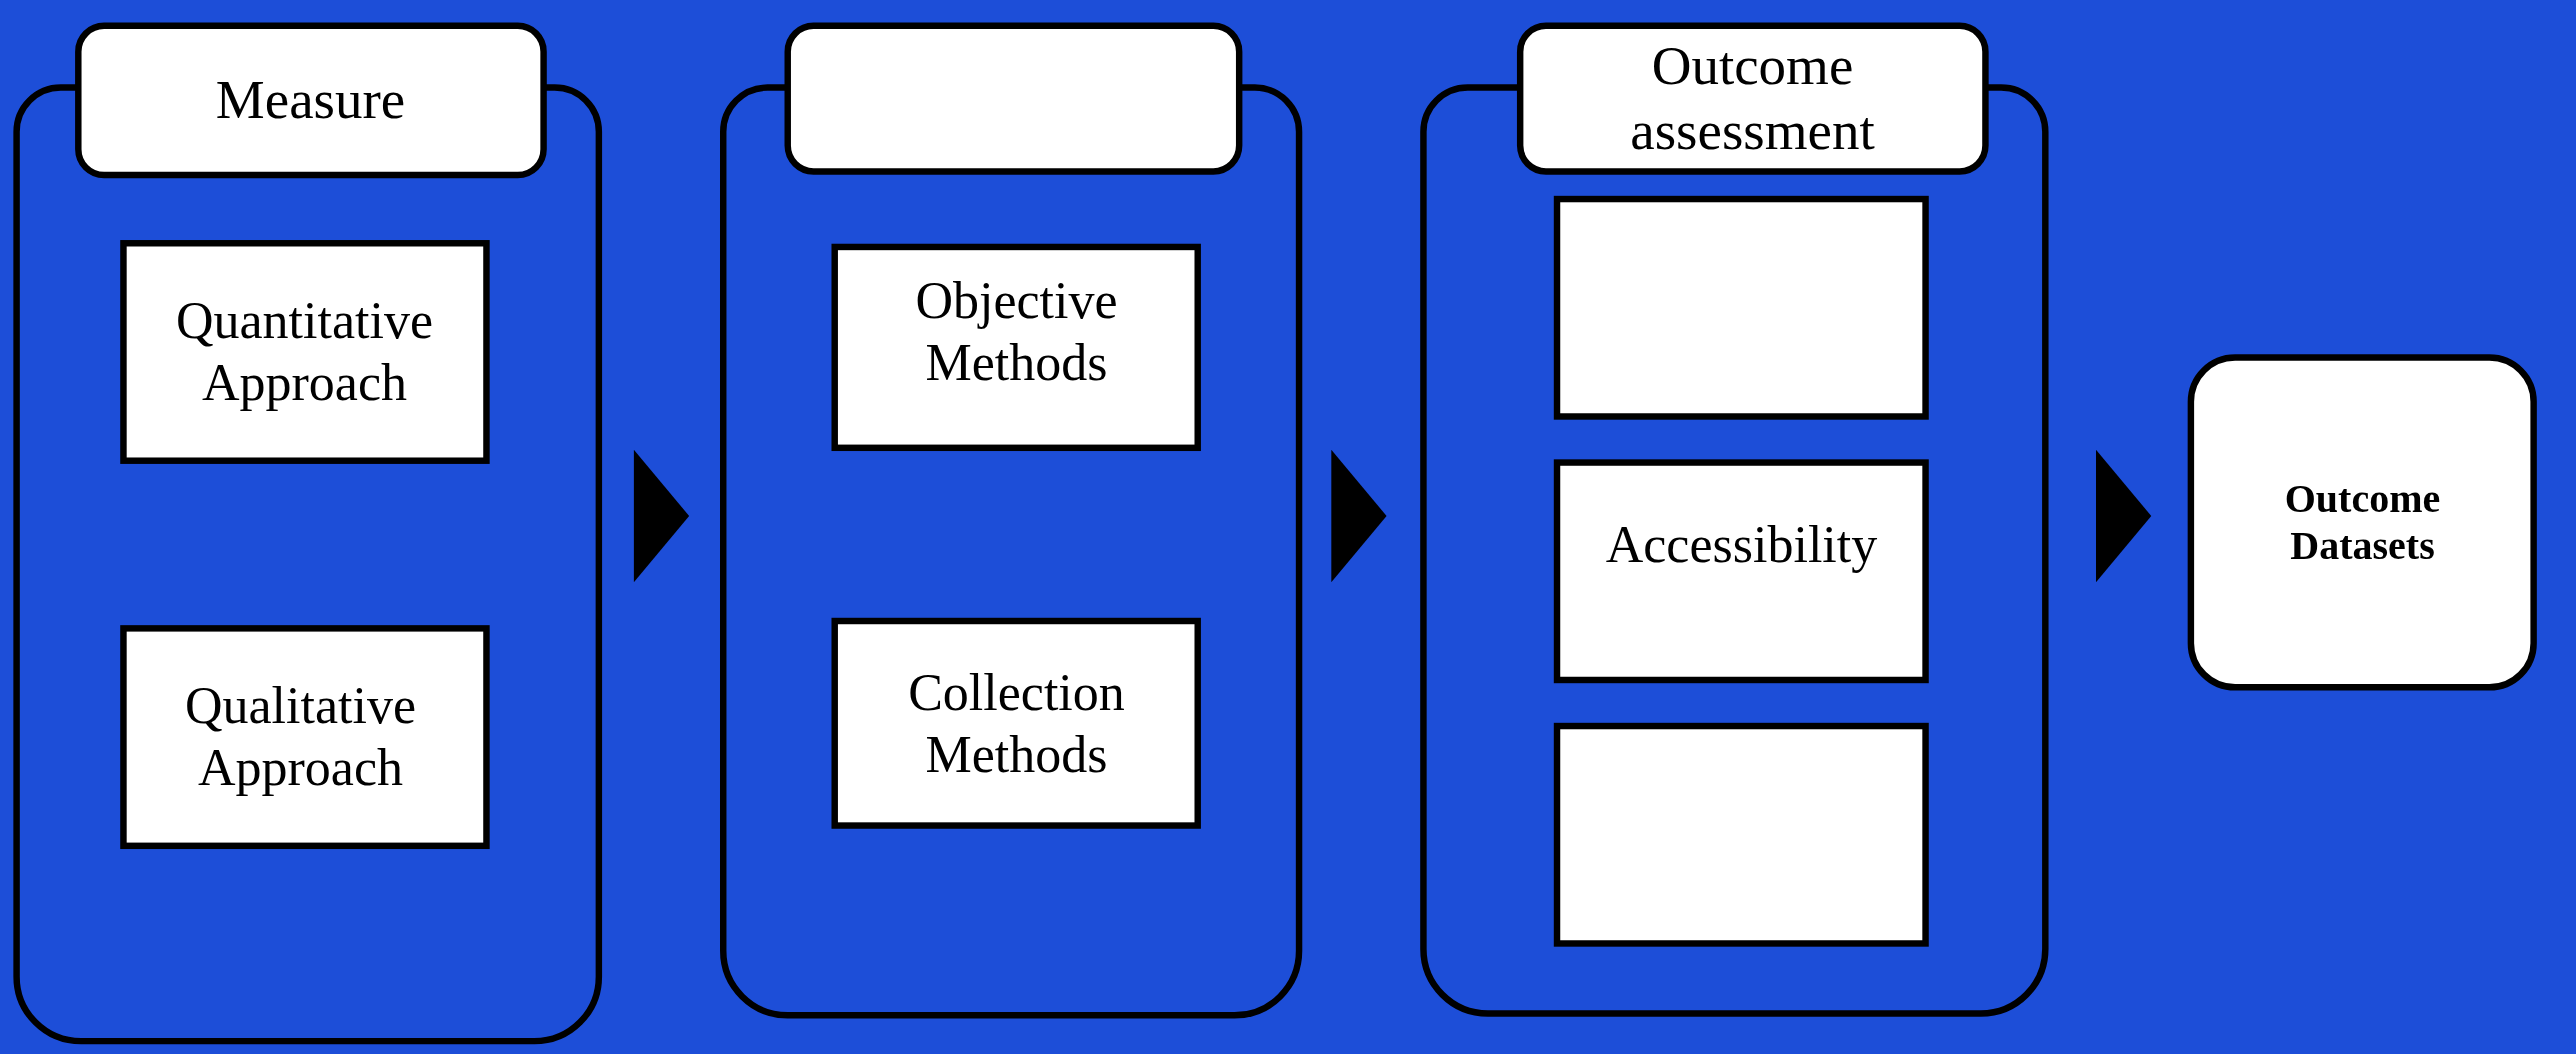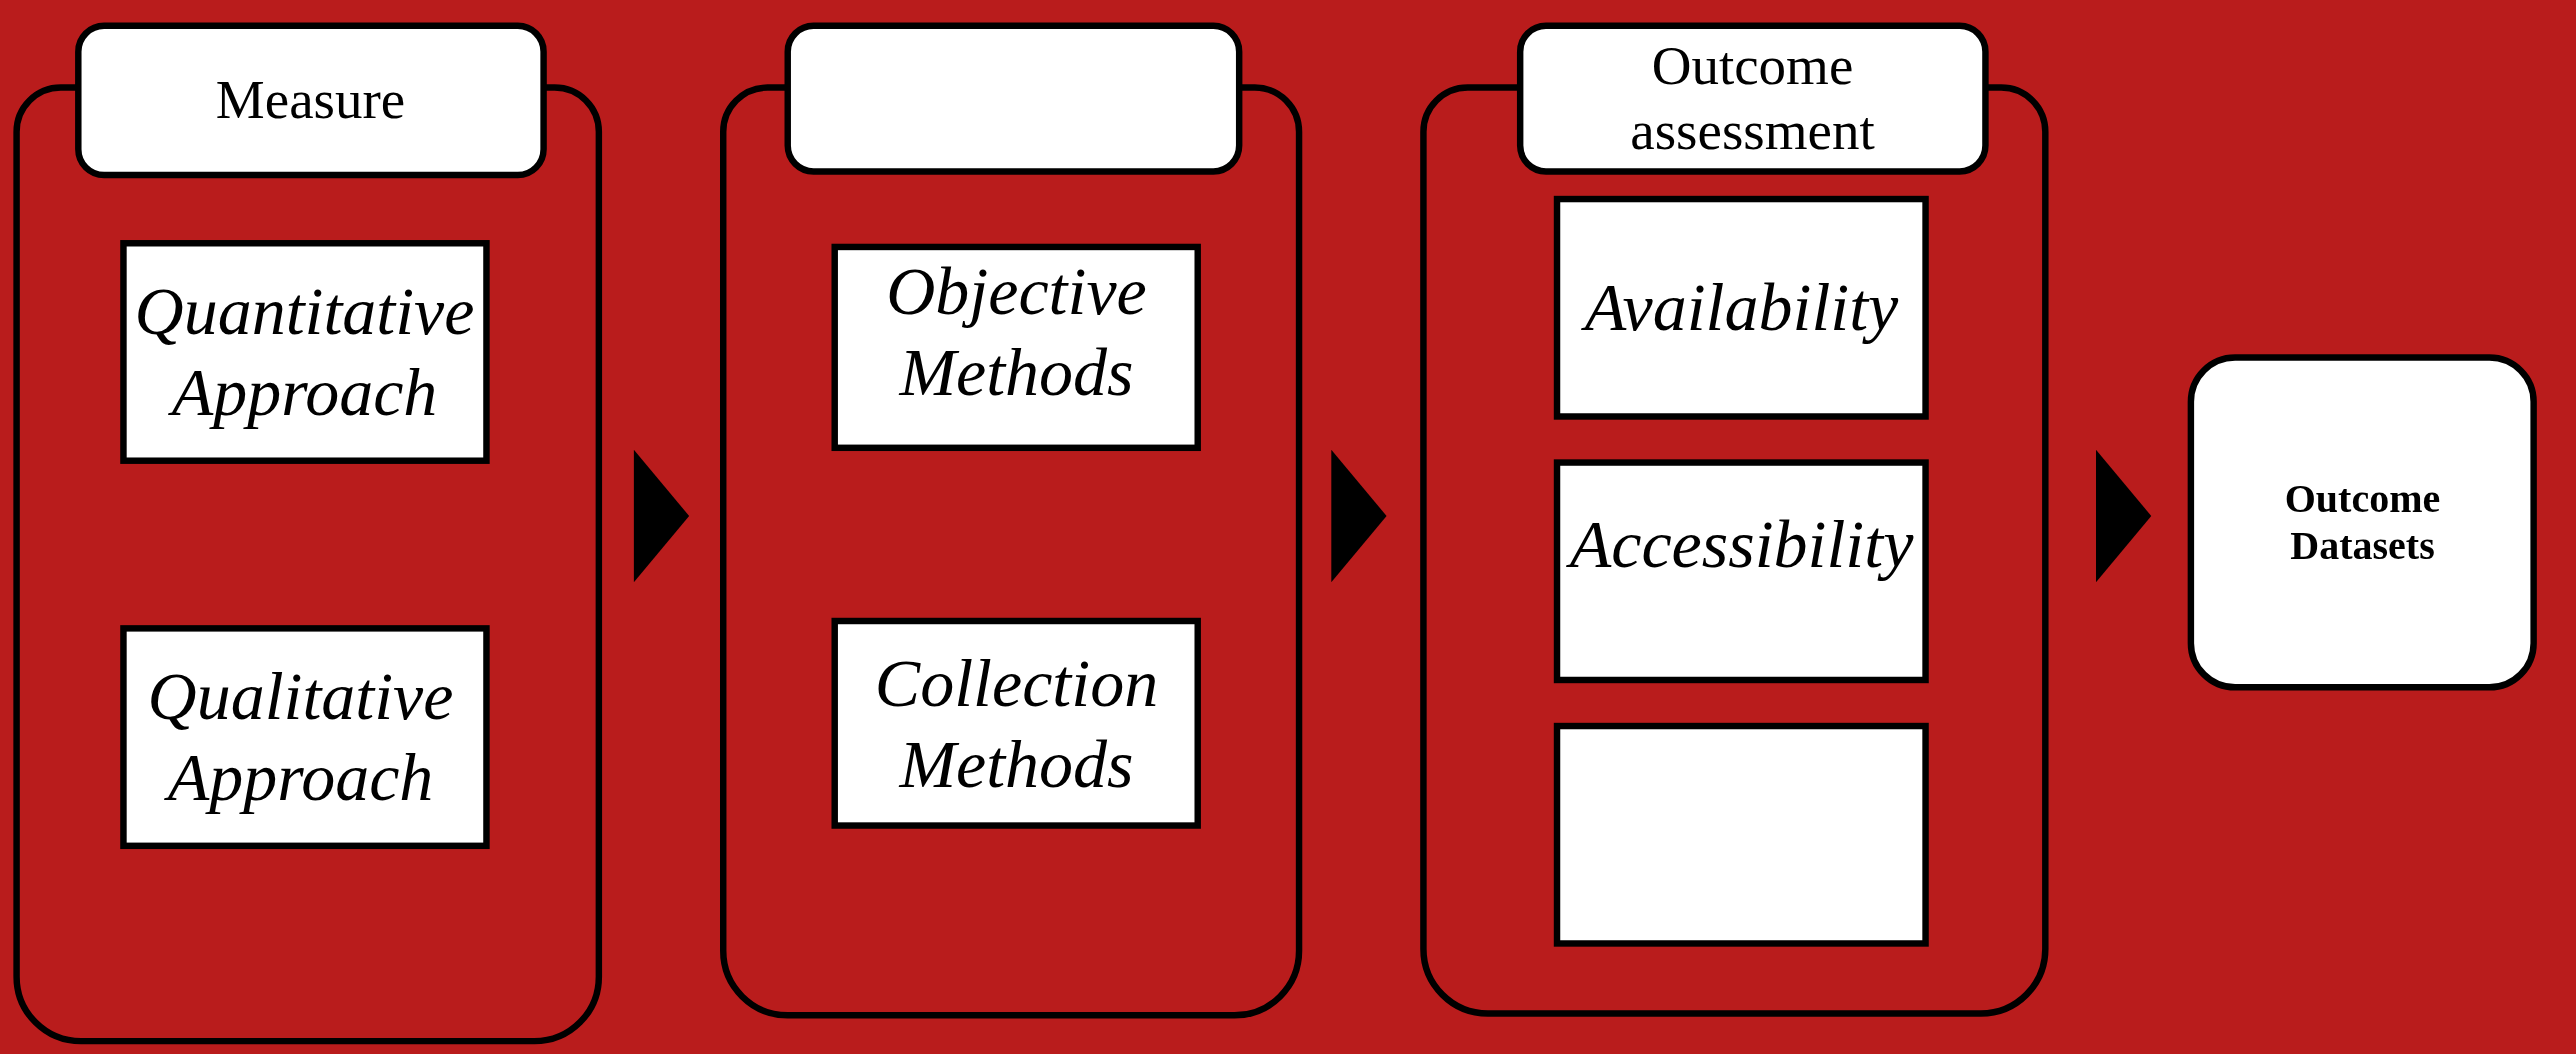--- a/index.html
+++ b/index.html
@@ -8,21 +8,21 @@
     background: #ffffff;
   }
   body {
     font-family: "Liberation Serif", "DejaVu Serif", serif;
     color: #000000;
   }
   #stage {
     position: relative;
     width: 2576px;
     height: 1055px;
-    background: #b91c1c;
+    background: #1d4ed8;
     overflow: hidden;
   }
   #flow-svg {
     position: absolute;
     left: 0;
     top: 0;
     width: 2576px;
     height: 1055px;
   }
   .txt {
@@ -30,21 +30,21 @@
     display: flex;
     align-items: center;
     justify-content: center;
     text-align: center;
     line-height: 1.18;
     white-space: pre-line;
     pointer-events: none;
     color: #000000;
   }
   .tab-label   { font-size: 55px; }
-  .inner-label { font-size: 68px; font-style: italic; }
+  .inner-label { font-size: 52px; }
   .outcome-label {
     font-size: 40px;
     font-weight: bold;
   }
 </style>
 </head>
 <body>
 
 <div id="stage">
 
@@ -122,21 +122,20 @@
 
   <div class="txt inner-label" style="left:835px; top:231px; width:363px; height:201px;">Objective
 Methods</div>
 
   <div class="txt inner-label" style="left:835px; top:621px; width:363px; height:205px;">Collection
 Methods</div>
 
   <div class="txt tab-label" style="left:1520px; top:26px; width:465px; height:146px;">Outcome
 assessment</div>
 
-  <div class="txt inner-label" style="left:1557px; top:199px; width:369px; height:217px;">Availability</div>
 
   <div class="txt inner-label" style="left:1557px; top:436px; width:369px; height:217px;">Accessibility</div>
 
 
   <div class="txt outcome-label" style="left:2191px; top:357px; width:343px; height:330px;">Outcome
 Datasets</div>
 
 </div>
 
 

